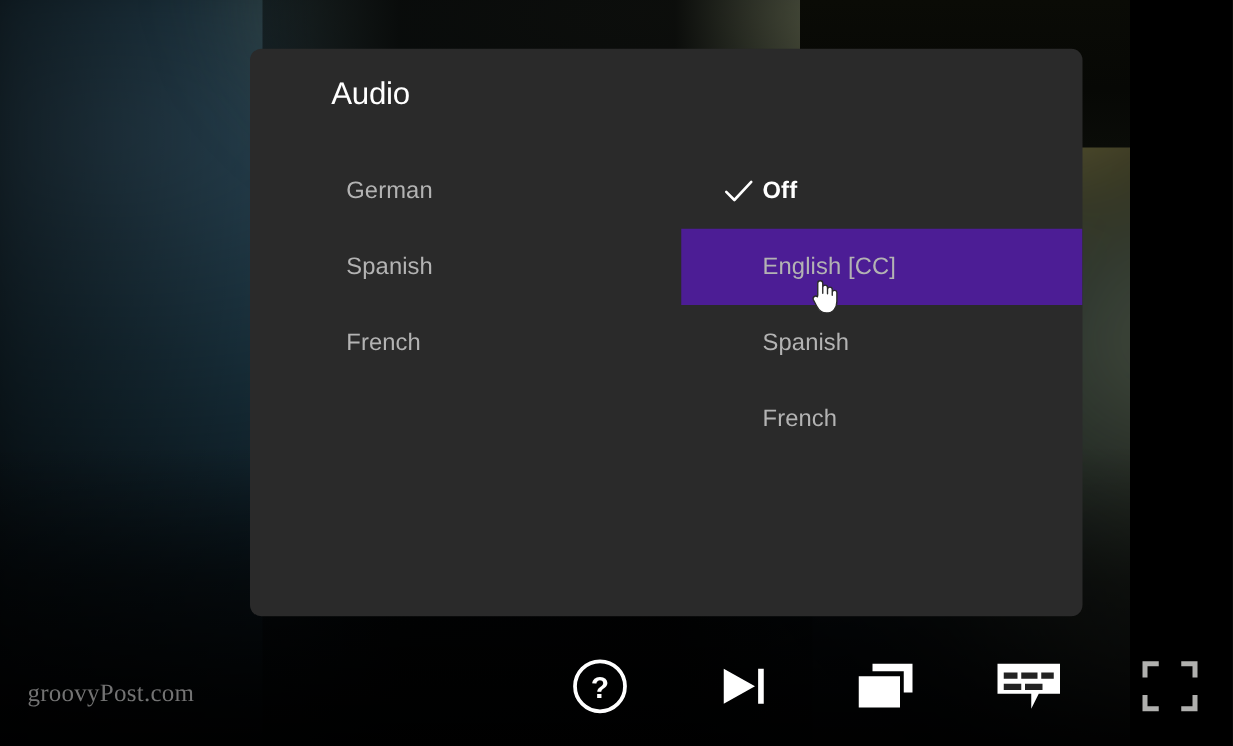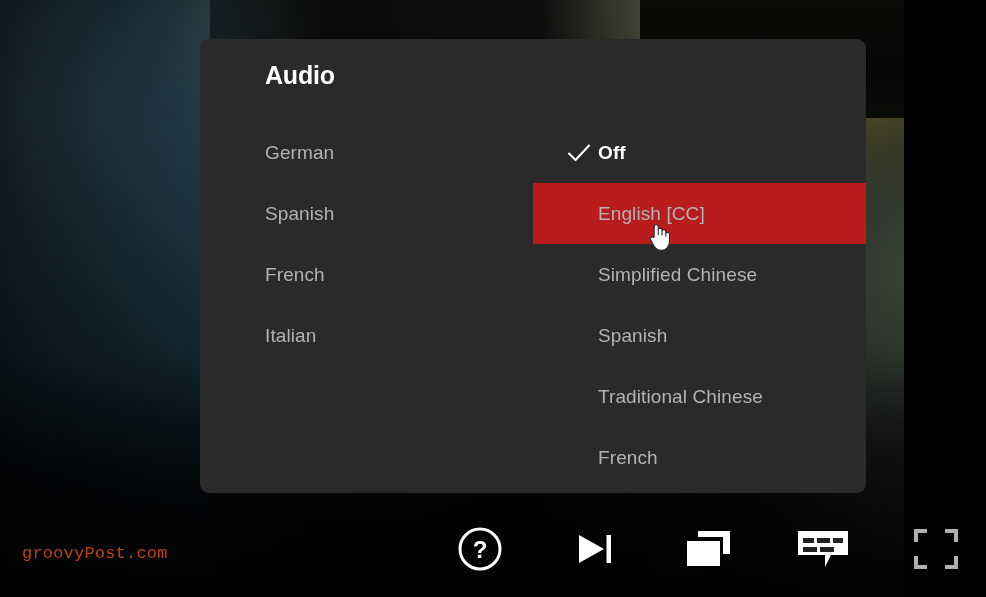--- a/index.html
+++ b/index.html
@@ -73,23 +73,23 @@
     position: absolute;
     left: 640px; right: 82px; top: 0; height: 118px;
     background: linear-gradient(180deg, #0a0b06 0%, #070805 60%, #0a0c08 100%);
   }
 
   
   .watermark {
     position: absolute;
     left: 22px;
     top: 544px;
-    font-family: Liberation Mono, monospace;
-    font-size: 17px;
-    color: #c2410c;
+    font-family: Liberation Serif, serif;
+    font-size: 20px;
+    color: #737373;
     letter-spacing: 0.2px;
     white-space: nowrap;
   }
 
   
   .lang-panel {
     position: absolute;
     left: 200px;
     top: 39px;
     width: 666px;
@@ -107,39 +107,39 @@
   .panel-col {
     position: relative;
     flex: 0 0 50%;
   }
 
   .col-heading {
     position: absolute;
     left: 65px;
     top: 22px;
     font-size: 25px;
-    font-weight: bold;
+    font-weight: normal;
     color: #ffffff;
     letter-spacing: -0.2px;
   }
 
   .opt-list {
     position: absolute;
-    left: 0; right: 0;
+    left: 12px; right: 0;
     top: 83px;
   }
 
   .opt-row {
     position: relative;
     height: 61px;
     display: flex;
     align-items: center;
   }
   .opt-row.is-hovered {
-    background: #b91c1c;
+    background: #4c1d95;
   }
 
   .opt-check {
     position: absolute;
     left: 33px;
     width: 26px;
     height: 26px;
     display: flex;
     align-items: center;
     justify-content: center;
@@ -218,24 +218,20 @@
           <div class="opt-row">
 
             <span class="opt-label">Spanish</span>
           </div>
 
           <div class="opt-row">
 
             <span class="opt-label">French</span>
           </div>
 
-          <div class="opt-row">
-
-            <span class="opt-label">Italian</span>
-          </div>
 
 
         </div>
       </div>
 
       <div class="panel-col">
         <div class="opt-list">
 
           <div class="opt-row is-selected">
             <span class="opt-check">
@@ -244,34 +240,26 @@
                 </svg>
             </span>
             <span class="opt-label">Off</span>
           </div>
 
           <div class="opt-row is-hovered">
 
             <span class="opt-label">English [CC]</span>
           </div>
 
-          <div class="opt-row">
-
-            <span class="opt-label">Simplified Chinese</span>
-          </div>
 
           <div class="opt-row">
 
             <span class="opt-label">Spanish</span>
           </div>
 
-          <div class="opt-row">
-
-            <span class="opt-label">Traditional Chinese</span>
-          </div>
 
           <div class="opt-row">
 
             <span class="opt-label">French</span>
           </div>
 
         </div>
       </div>
 
     </div>

